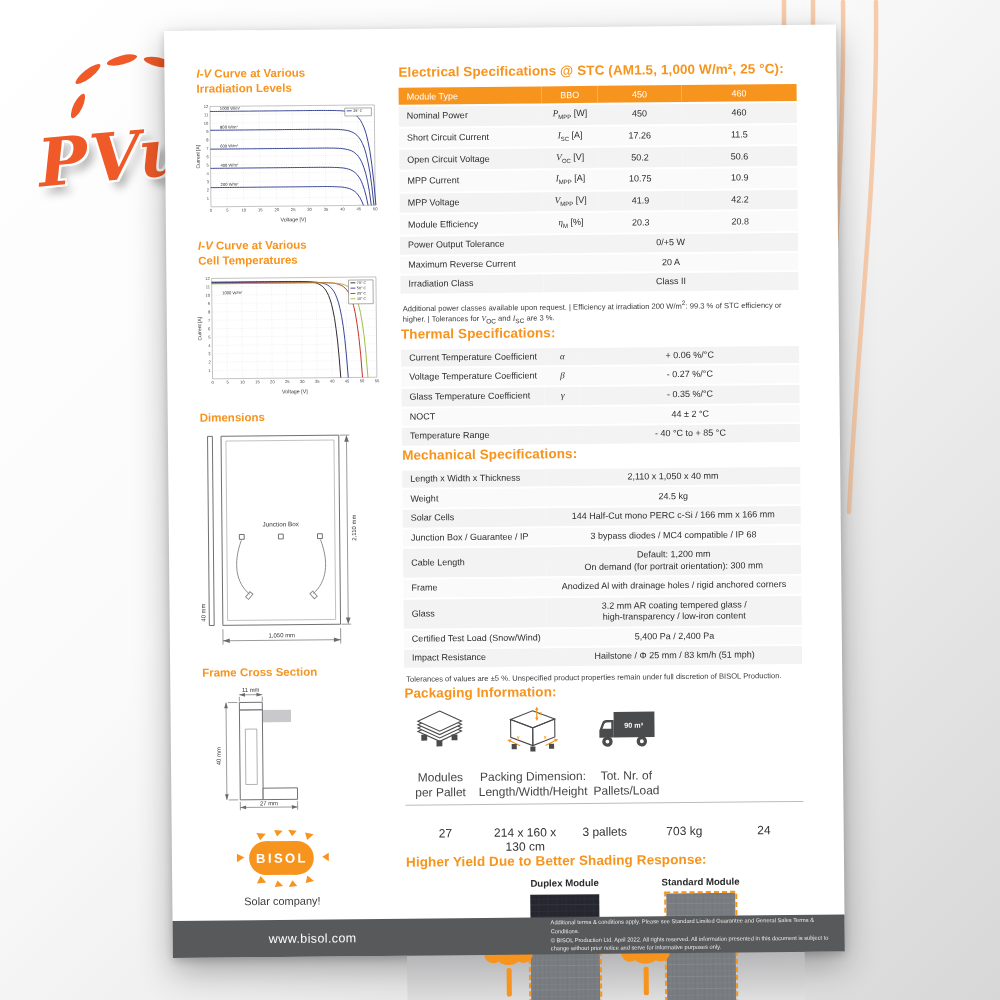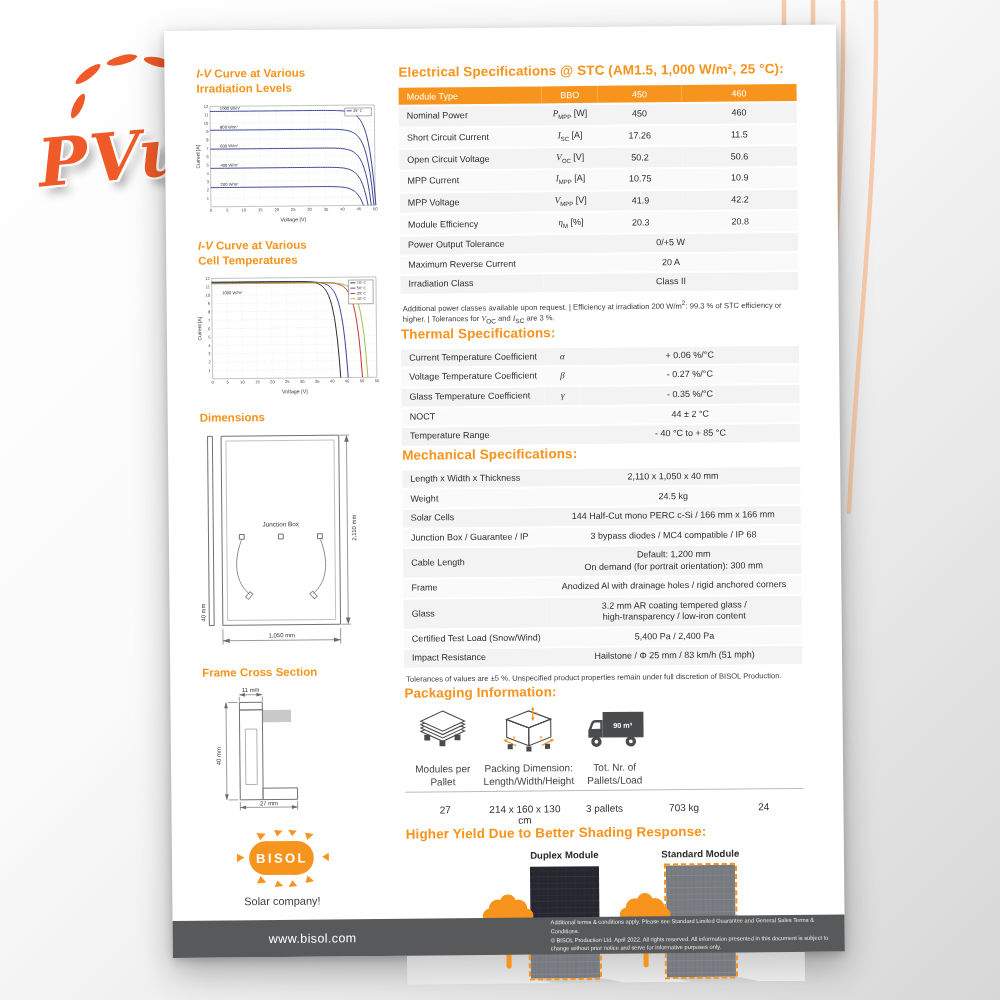--- a/index.html
+++ b/index.html
@@ -42,23 +42,23 @@
   table.spec-table tr.plain td{background:#fafafb;}
   td.sym,th.sym{font-size:9px;}
   td.sym i{font-family:"Liberation Serif",serif;font-style:italic;}
   td.sym sub{font-size:6px;}
   sub{font-size:6.5px;} sup{font-size:6.5px;}
   .spec-note{font-size:7.6px;color:#3a3a3c;line-height:1.4;margin:5px 2px 0 2px;}
   .spec-note i{font-family:"Liberation Serif",serif;}
   
   .pack-top{display:grid;grid-template-columns:repeat(5,1fr);text-align:center;margin-top:4px;}
   .pack-icon{height:48px;display:flex;align-items:center;justify-content:center;text-decoration:underline;}
-  .pack-label{font-size:10px;color:#454547;line-height:1.3;margin-top:8px;min-height:19px;padding:0 3px;}
+  .pack-label{font-size:12px;color:#454547;line-height:1.3;margin-top:16px;min-height:19px;padding:0 3px;}
   .pack-bottom{display:grid;grid-template-columns:repeat(5,1fr);text-align:center;border-top:1px solid #bcbcbe;margin-top:3px;}
-  .pack-value{font-size:10px;color:#323234;padding-top:12px;}
+  .pack-value{font-size:12px;color:#323234;padding-top:21px;}
   
   .bisol-block{text-align:center;margin-top:14px;width:160px;}
   .bisol-tagline{font-size:11px;color:#3c3c3e;margin-top:2px;}
   
   .footer-bar{position:absolute;left:0;right:0;bottom:0;height:37px;background:#58595b;display:flex;align-items:center;}
   .footer-url{width:280px;text-align:center;color:#fff;font-size:12.5px;letter-spacing:.4px;}
   .footer-notes{margin-left:98px;width:282px;color:#e9e9ea;font-size:5.7px;line-height:1.55;}
   svg text{font-family:"Liberation Sans",sans-serif;}
 </style>
 </head>

